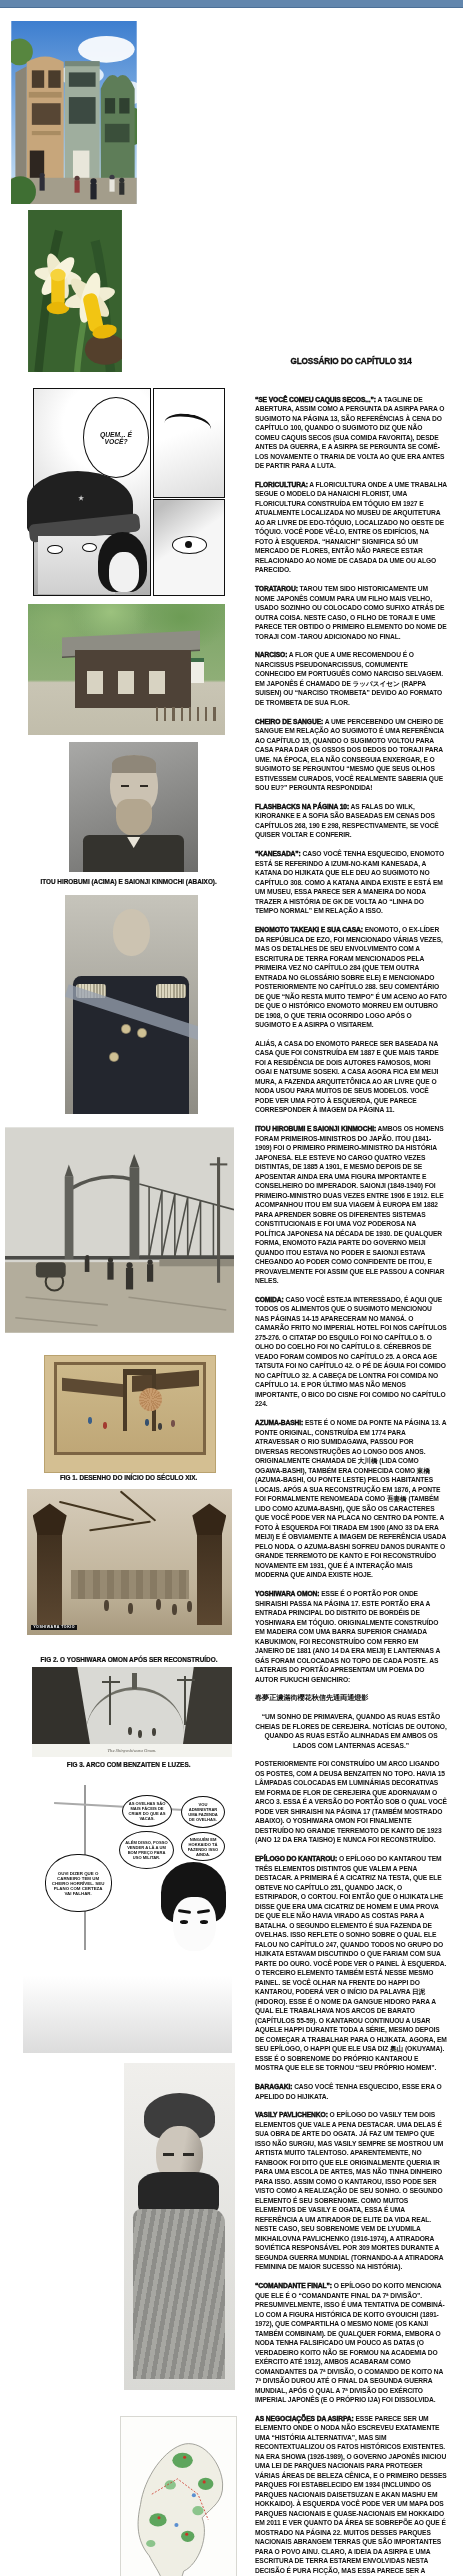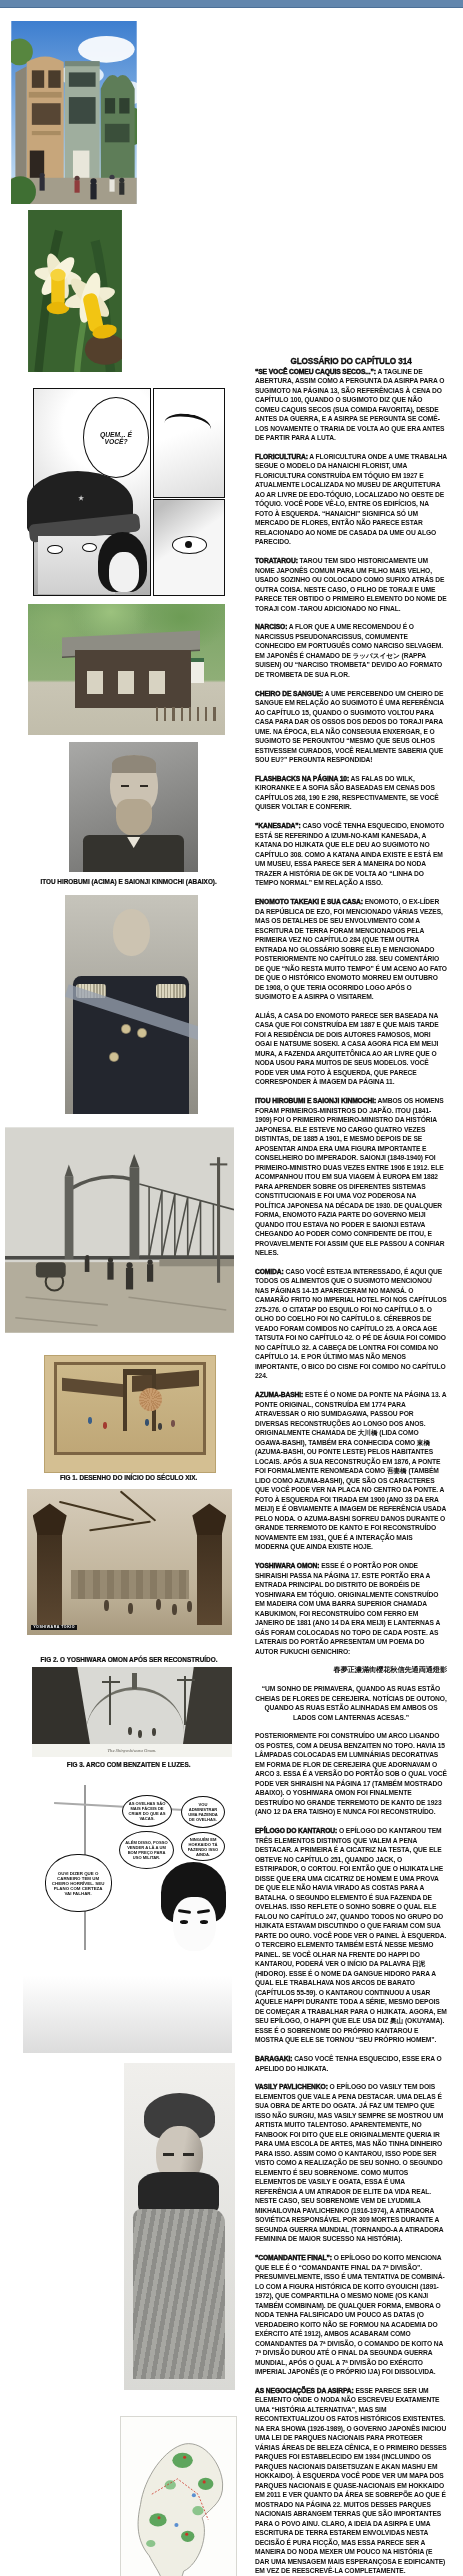--- a/index.html
+++ b/index.html
@@ -5,24 +5,24 @@
   html,body{margin:0;padding:0;background:#fff;}
   .page{position:relative;width:464px;height:3283px;background:#fff;overflow:hidden;
         font-family:"Liberation Sans","DejaVu Sans",sans-serif;color:#111;}
   .abs{position:absolute;}
 
   
   .topbar{left:0;top:0;width:464px;height:6.7px;background:#6286ad;border-bottom:1.5px solid #4c7097;}
 
   
   .gloss{left:255px;top:357px;width:192px;font-size:6.7px;line-height:9.5px;font-weight:700;letter-spacing:-0.1px;}
-  .gloss h1{font-size:8.2px;text-align:center;margin:0 0 0 0;-webkit-text-stroke:0.3px #000;}
+  .gloss h1{font-size:8.2px;text-align:center;margin:0 0 28px 0;-webkit-text-stroke:0.3px #000;}
   .gloss p{margin:0 0 9.3px 0;}
   .gloss .term{-webkit-text-stroke:0.4px #000;}
-  .gloss .poemk{text-align:right;font-size:7.2px;margin:1px 0 9.3px 0;}
+  .gloss .poemk{text-align:left;font-size:7.2px;margin:1px 0 9.3px 0;}
   .gloss .poemq{text-align:center;}
 
   
   .cap{font-weight:700;font-size:6.4px;text-align:center;-webkit-text-stroke:0.2px #000;}
 
   
   .ph{overflow:hidden;}
   .mp1{left:33px;top:388px;width:192px;height:208px;background:#fff;}
   .mp1 .pL{position:absolute;left:0;top:0;width:116px;height:206px;border:1px solid #101010;
            background:radial-gradient(circle at 65% 18%,#ffffff 25%,#d9d9d9 60%,#a8a8a8);}

